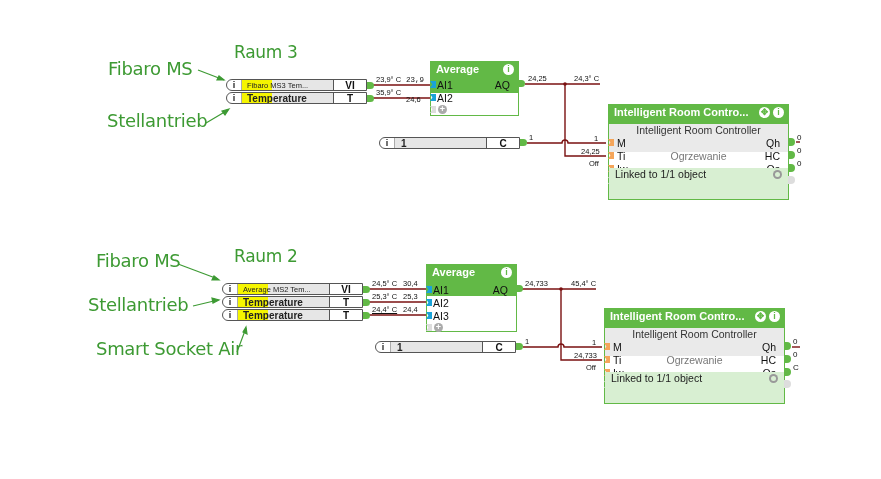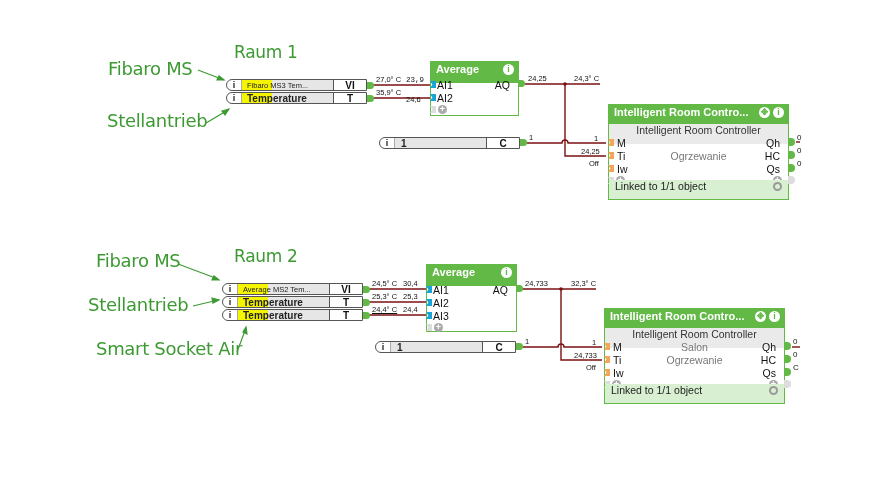--- a/index.html
+++ b/index.html
@@ -11,32 +11,32 @@
   .inrow { position:absolute; height:12px; border:1px solid #555; background:#fff; border-radius:7px 0 0 7px; box-sizing:border-box; font-size:10px; display:flex; align-items:center; }
   .inrow .i { width:14px; text-align:center; font-weight:bold; font-size:9px; color:#222; }
   .inrow .name { flex:1; height:100%; background:linear-gradient(to right,#f5f500 0,#f5f500 30px,#e6e6e6 30px); border-left:1px solid #aaa; padding-left:5px; display:flex; align-items:center; font-weight:bold; color:#222; box-sizing:border-box; white-space:nowrap; overflow:hidden; }
   .inrow .name.small { font-weight:normal; font-size:7.5px; }
   .inrow .tag { width:32px; height:100%; border-left:1px solid #555; text-align:center; font-weight:bold; display:flex; align-items:center; justify-content:center; color:#111; }
   .const .name { background:#e6e6e6; }
   .dot { position:absolute; width:7px; height:7px; background:#62b946; border-radius:0 4px 4px 0; }
   .wlabel { position:absolute; font-size:7.5px; color:#111; white-space:nowrap; line-height:8px; border-bottom:0; }
   
   .blk { position:absolute; border:1px solid #62b946; background:#fff; box-sizing:border-box; }
-  .blk .hdr { background:#62b946; color:#fff; font-weight:bold; font-size:11px; height:21px; line-height:15px; padding-left:5px; position:relative; white-space:nowrap; }
+  .blk .hdr { background:#62b946; color:#fff; font-weight:bold; font-size:11px; height:31px; line-height:15px; padding-left:5px; position:relative; white-space:nowrap; }
   .blk .hdr .ib { position:absolute; right:4px; top:2px; width:11px; height:11px; border-radius:50%; background:#fff; color:#62b946; font-size:9px; line-height:11px; text-align:center; font-weight:bold; }
   .blk .hdr .mb { position:absolute; right:18px; top:2px; width:11px; height:11px; border-radius:50%; background:#fff; color:#62b946; font-size:9px; line-height:11px; text-align:center; }
   .port { position:absolute; font-size:10.5px; color:#111; line-height:12px; }
   .pin { position:absolute; width:6px; height:7px; }
   .pin.blue { background:#1aa3d9; clip-path:polygon(0 0,100% 0,100% 100%,0 100%,40% 50%); }
   .pin.orange { background:#f5a55a; clip-path:polygon(0 0,100% 0,100% 100%,0 100%,40% 50%); }
   .pin.grey { background:#ddd; clip-path:polygon(0 0,100% 0,100% 100%,0 100%,40% 50%); }
   .plus { position:absolute; width:9px; height:9px; border-radius:50%; background:#aaa; color:#fff; font-size:9px; line-height:9px; text-align:center; font-weight:bold; }
-  .sub { position:absolute; left:0; right:0; background:#eaeaea; font-size:10.5px; text-align:center; color:#333; height:20px; line-height:12px; }
+  .sub { position:absolute; left:0; right:0; background:#eaeaea; font-size:10.5px; text-align:center; color:#333; height:28px; line-height:12px; }
   .mid { position:absolute; left:0; right:0; text-align:center; font-size:10.5px; color:#777; line-height:12px; }
-  .foot { position:absolute; left:0; right:0; bottom:0; background:#d8efd2; font-size:10.5px; color:#222; height:19px; line-height:13px; padding-left:6px; }
+  .foot { position:absolute; left:0; right:0; bottom:0; background:#d8efd2; font-size:10.5px; color:#222; height:31px; line-height:13px; padding-left:6px; }
   .foot .fo { position:absolute; right:6px; top:2px; width:9px; height:9px; border-radius:50%; background:#999; }
   .foot .fo::after { content:""; position:absolute; left:2px; top:2px; width:5px; height:5px; border-radius:50%; background:#d8efd2; }
   .outdot { position:absolute; width:7px; height:8px; background:#62b946; border-radius:0 4px 4px 0; }
   .outdot.grey { background:#ddd; }
   .outval { position:absolute; font-size:8px; color:#111; }
 </style>
 </head>
 <body>
 
 <svg class="wires" width="881" height="479">
@@ -67,42 +67,42 @@
     <polygon points="229,109 225,115 222,111"></polygon>
     <path d="M178 264 L218 279" fill="none"></path>
     <polygon points="219,280 212,280 214,276"></polygon>
     <path d="M193 306 L218 300" fill="none"></path>
     <polygon points="219,300 213,303 212,298"></polygon>
     <path d="M237 352 L246 328" fill="none"></path>
     <polygon points="246,327 247,334 243,332"></polygon>
   </g>
 </svg>
 
-<div class="ann room" style="left:234px;top:42px;">Raum 1</div>
+<div class="ann room" style="left:234px;top:42px;">Raum 3</div>
 <div class="ann" style="left:108px;top:58px;">Fibaro MS</div>
 <div class="ann" style="left:107px;top:110px;">Stellantrieb</div>
 
 <div class="ann room" style="left:234px;top:246px;">Raum 2</div>
 <div class="ann" style="left:96px;top:250px;">Fibaro MS</div>
 <div class="ann" style="left:88px;top:294px;">Stellantrieb</div>
 <div class="ann" style="left:96px;top:338px;">Smart Socket Air</div>
 
 <div class="inrow" style="left:226px;top:79px;width:141px;">
   <span class="i">i</span>
   <span class="name small">Fibaro MS3 Tem...</span>
   <span class="tag">VI</span>
 </div>
 <div class="inrow" style="left:226px;top:92px;width:141px;">
   <span class="i">i</span>
   <span class="name">Temperature</span>
   <span class="tag">T</span>
 </div>
 <div class="dot" style="left:367px;top:82px;"></div>
 <div class="dot" style="left:367px;top:95px;"></div>
-<div class="wlabel" style="left:376px;top:76px;">27,0° C</div>
+<div class="wlabel" style="left:376px;top:76px;">23,9° C</div>
 <div class="wlabel" style="left:406px;top:76px;font-family:Liberation Mono, monospace;">23,9</div>
 <div class="wlabel" style="left:376px;top:89px;">35,9° C</div>
 <div class="wlabel" style="left:406px;top:96px;">24,6</div>
 
 <div class="blk" style="left:430px;top:61px;width:89px;height:55px;">
   <div class="hdr"><span>Average</span><span class="ib">i</span></div>
   <span class="pin blue" style="left:-1px;top:19px;"></span>
   <span class="port" style="left:6px;top:17px;">AI1</span>
   <span class="pin blue" style="left:-1px;top:32px;"></span>
   <span class="port" style="left:6px;top:30px;">AI2</span>
@@ -184,21 +184,21 @@
   <span class="pin blue" style="left:-1px;top:34px;"></span>
   <span class="port" style="left:6px;top:32px;">AI2</span>
   <span class="pin blue" style="left:-1px;top:47px;"></span>
   <span class="port" style="left:6px;top:45px;">AI3</span>
   <span class="pin grey" style="left:-1px;top:59px;"></span>
   <span class="plus" style="left:7px;top:58px;">+</span>
   <span class="port" style="right:8px;top:19px;">AQ</span>
 </div>
 <div class="dot" style="left:516px;top:285px;"></div>
 <div class="wlabel" style="left:525px;top:280px;">24,733</div>
-<div class="wlabel" style="left:571px;top:280px;">32,3° C</div>
+<div class="wlabel" style="left:571px;top:280px;">45,4° C</div>
 
 <div class="inrow const" style="left:375px;top:341px;width:141px;">
   <span class="i">i</span>
   <span class="name" style="padding-left:6px;">1</span>
   <span class="tag">C</span>
 </div>
 <div class="dot" style="left:516px;top:343px;"></div>
 <div class="wlabel" style="left:525px;top:338px;">1</div>
 
 <div class="wlabel" style="left:592px;top:339px;">1</div>
@@ -209,21 +209,20 @@
   <div class="hdr"><span>Intelligent Room Contro...</span><span class="mb">✥</span><span class="ib">i</span></div>
   <div class="sub" style="top:19px;">Intelligent Room Controller</div>
   <span class="pin orange" style="left:-1px;top:34px;"></span>
   <span class="port" style="left:8px;top:32px;">M</span>
   <span class="pin orange" style="left:-1px;top:47px;"></span>
   <span class="port" style="left:8px;top:45px;">Ti</span>
   <span class="pin orange" style="left:-1px;top:60px;"></span>
   <span class="port" style="left:8px;top:58px;">Iw</span>
   <span class="pin grey" style="left:-1px;top:72px;"></span>
   <span class="plus" style="left:7px;top:71px;">+</span>
-  <div class="mid" style="top:32px;">Salon</div>
   <div class="mid" style="top:45px;">Ogrzewanie</div>
   <span class="port" style="right:8px;top:32px;">Qh</span>
   <span class="port" style="right:8px;top:45px;">HC</span>
   <span class="port" style="right:8px;top:58px;">Qs</span>
   <span class="plus" style="right:6px;top:71px;">+</span>
   <div class="foot"><span>Linked to 1/1 object</span><span class="fo"></span></div>
 </div>
 <div class="outdot" style="left:784px;top:342px;"></div>
 <div class="outdot" style="left:784px;top:355px;"></div>
 <div class="outdot" style="left:784px;top:368px;"></div>

